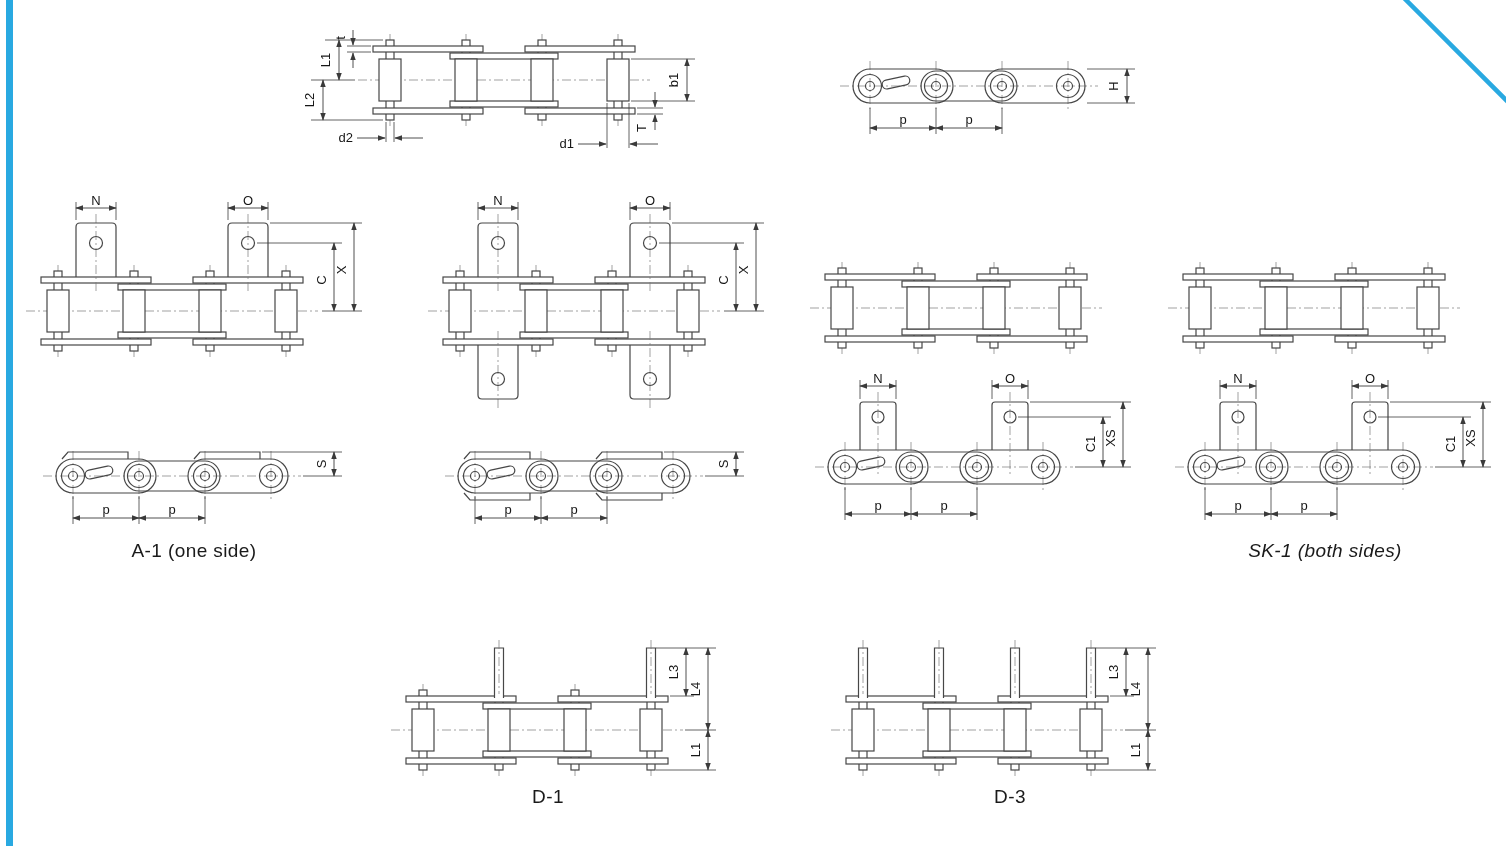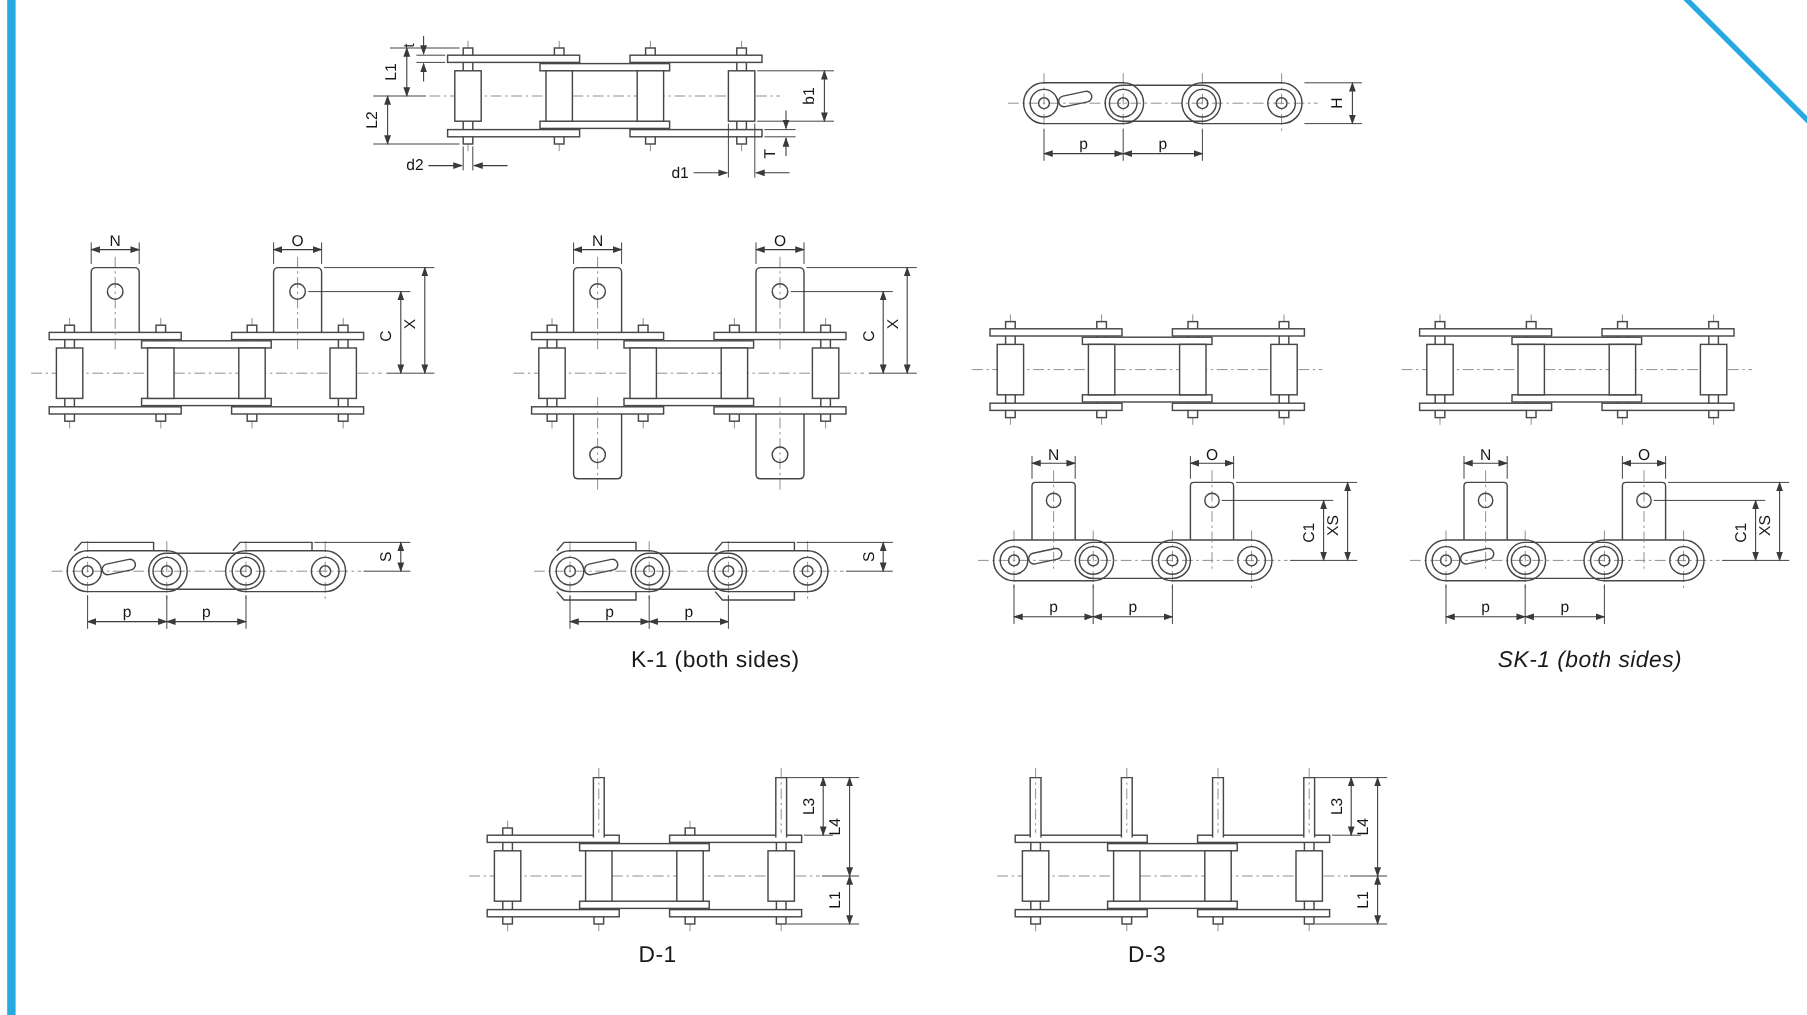--- a/index.html
+++ b/index.html
@@ -165,20 +165,21 @@
     <line class="dim" x1="316" y1="28" x2="316" y2="52" marker-start="url(#ar)" marker-end="url(#ar)"></line>
     <text x="308" y="40" text-anchor="middle" transform="rotate(-90 308 40)">S</text>
     <line class="ext" x1="55" y1="72" x2="55" y2="100"></line>
     <line class="ext" x1="121" y1="72" x2="121" y2="100"></line>
     <line class="ext" x1="187" y1="72" x2="187" y2="100"></line>
     <line class="dim" x1="55" y1="94" x2="121" y2="94" marker-start="url(#ar)" marker-end="url(#ar)"></line>
     <line class="dim" x1="121" y1="94" x2="187" y2="94" marker-start="url(#ar)" marker-end="url(#ar)"></line>
     <text x="88" y="90" text-anchor="middle">p</text>
     <text x="154" y="90" text-anchor="middle">p</text>
   </svg>
+  <div class="caption" style="left:18px;top:540px;width:352px;">A-1  (one side)</div>
 
   <svg class="diag" style="left:420px;top:196px;width:352px;height:215px;" viewBox="0 0 352 215">
     <use href="#plan-chain" transform="translate(40,115)"></use>
     <line class="cl" x1="78" y1="18" x2="78" y2="95"></line>
     <path class="ln" d="M58,81 L58,31 Q58,27 62,27 L94,27 Q98,27 98,31 L98,81"></path>
     <circle class="ln" cx="78" cy="47" r="6.5"></circle>
     <line class="cl" x1="230" y1="18" x2="230" y2="95"></line>
     <path class="ln" d="M210,81 L210,31 Q210,27 214,27 L246,27 Q250,27 250,31 L250,81"></path>
     <circle class="ln" cx="230" cy="47" r="6.5"></circle>
     <line class="cl" x1="78" y1="135" x2="78" y2="212"></line>
@@ -215,21 +216,20 @@
     <line class="dim" x1="316" y1="28" x2="316" y2="52" marker-start="url(#ar)" marker-end="url(#ar)"></line>
     <text x="308" y="40" text-anchor="middle" transform="rotate(-90 308 40)">S</text>
     <line class="ext" x1="55" y1="72" x2="55" y2="100"></line>
     <line class="ext" x1="121" y1="72" x2="121" y2="100"></line>
     <line class="ext" x1="187" y1="72" x2="187" y2="100"></line>
     <line class="dim" x1="55" y1="94" x2="121" y2="94" marker-start="url(#ar)" marker-end="url(#ar)"></line>
     <line class="dim" x1="121" y1="94" x2="187" y2="94" marker-start="url(#ar)" marker-end="url(#ar)"></line>
     <text x="88" y="90" text-anchor="middle">p</text>
     <text x="154" y="90" text-anchor="middle">p</text>
   </svg>
-  <div class="caption" style="left:420px;top:540px;width:352px;">K-1  (both sides)</div>
 
   <svg class="diag" style="left:800px;top:252px;width:320px;height:112px;" viewBox="0 0 320 112">
     <use href="#plan-chain" transform="translate(42,56)"></use>
   </svg>
 
   <svg class="diag" style="left:795px;top:372px;width:340px;height:158px;" viewBox="0 0 340 158">
     <use href="#side-chain" transform="translate(50,95)"></use>
     <line class="cl" x1="83" y1="20" x2="83" y2="105"></line>
     <path class="ln" d="M65,78 L65,33 Q65,30 68,30 L98,30 Q101,30 101,33 L101,78"></path>
     <circle class="ln" cx="83" cy="45" r="6"></circle>
@@ -330,15 +330,15 @@
     <line class="ext" x1="292" y1="68" x2="316" y2="68"></line>
     <line class="dim" x1="308" y1="20" x2="308" y2="68" marker-start="url(#ar)" marker-end="url(#ar)"></line>
     <text x="300" y="44" text-anchor="middle" transform="rotate(-90 300 44)">L3</text>
     <line class="ext" x1="307" y1="102" x2="338" y2="102"></line>
     <line class="dim" x1="330" y1="20" x2="330" y2="102" marker-start="url(#ar)" marker-end="url(#ar)"></line>
     <text x="322" y="61" text-anchor="middle" transform="rotate(-90 322 61)">L4</text>
     <line class="ext" x1="278" y1="142" x2="338" y2="142"></line>
     <line class="dim" x1="330" y1="102" x2="330" y2="142" marker-start="url(#ar)" marker-end="url(#ar)"></line>
     <text x="322" y="122" text-anchor="middle" transform="rotate(-90 322 122)">L1</text>
   </svg>
-  <div class="caption" style="left:786px;top:786px;width:340px;">D-3</div>
+  <div class="caption" style="left:840px;top:786px;width:340px;">D-3</div>
 
 </div>
 
 </body></html>

